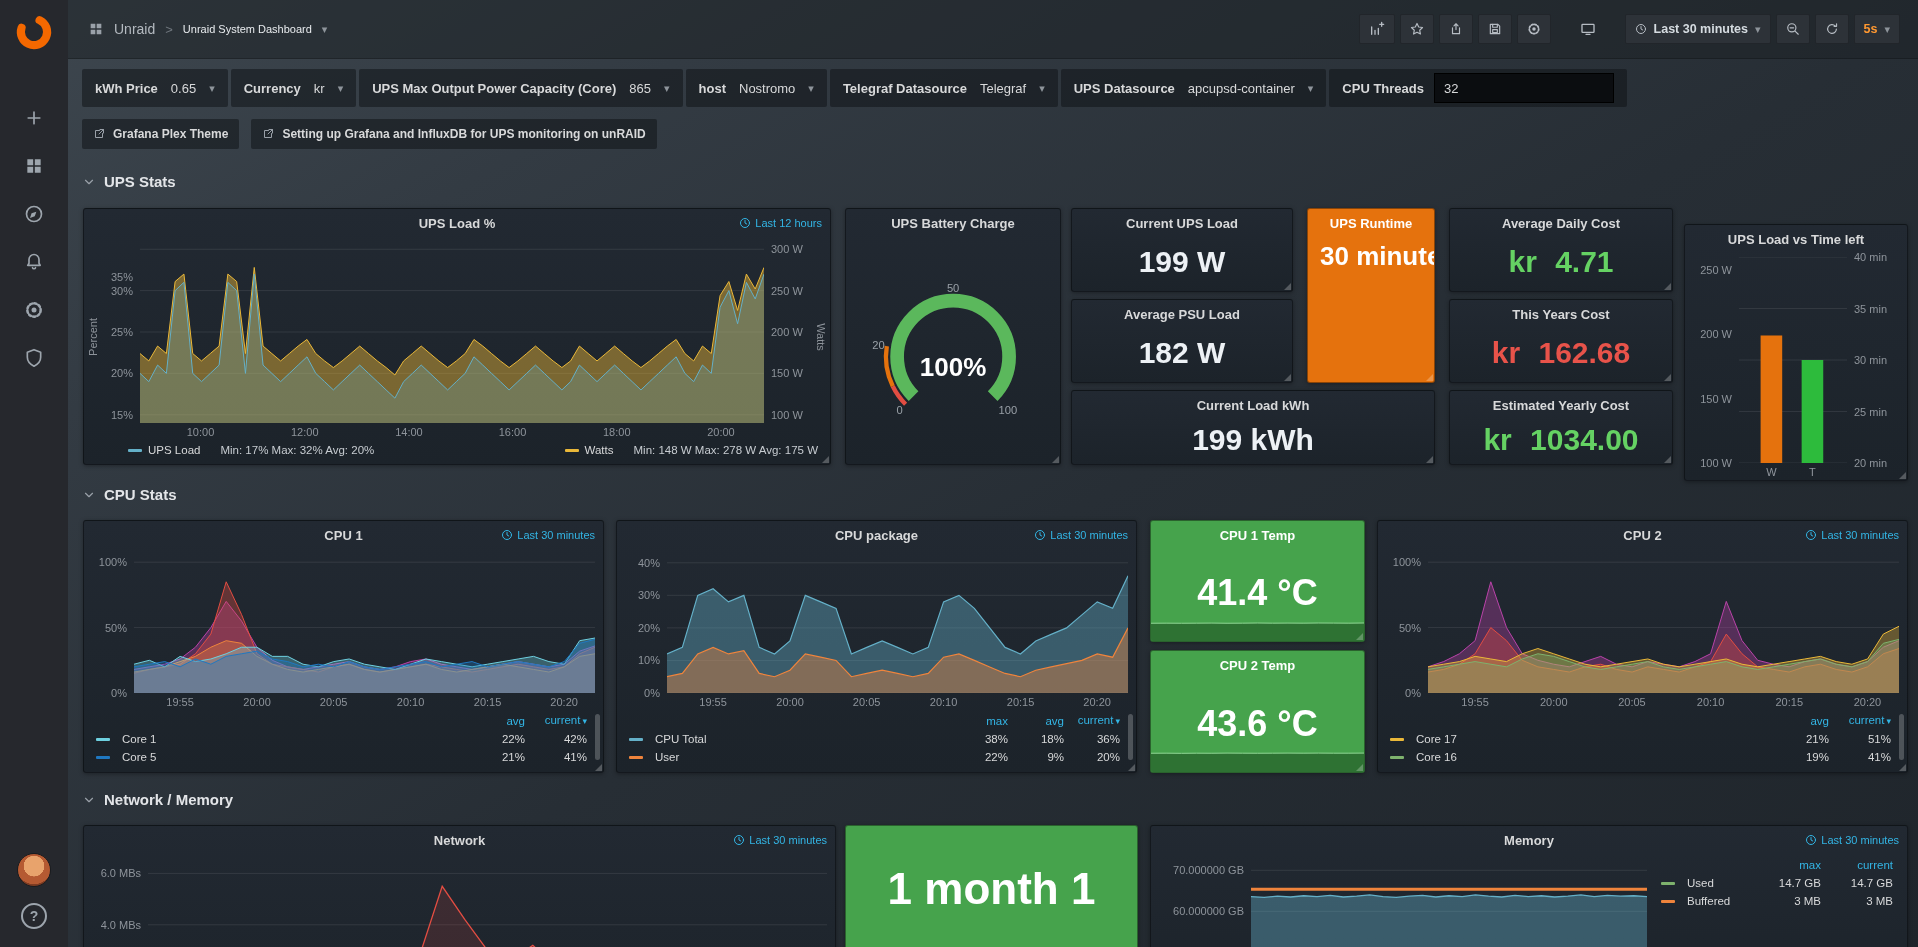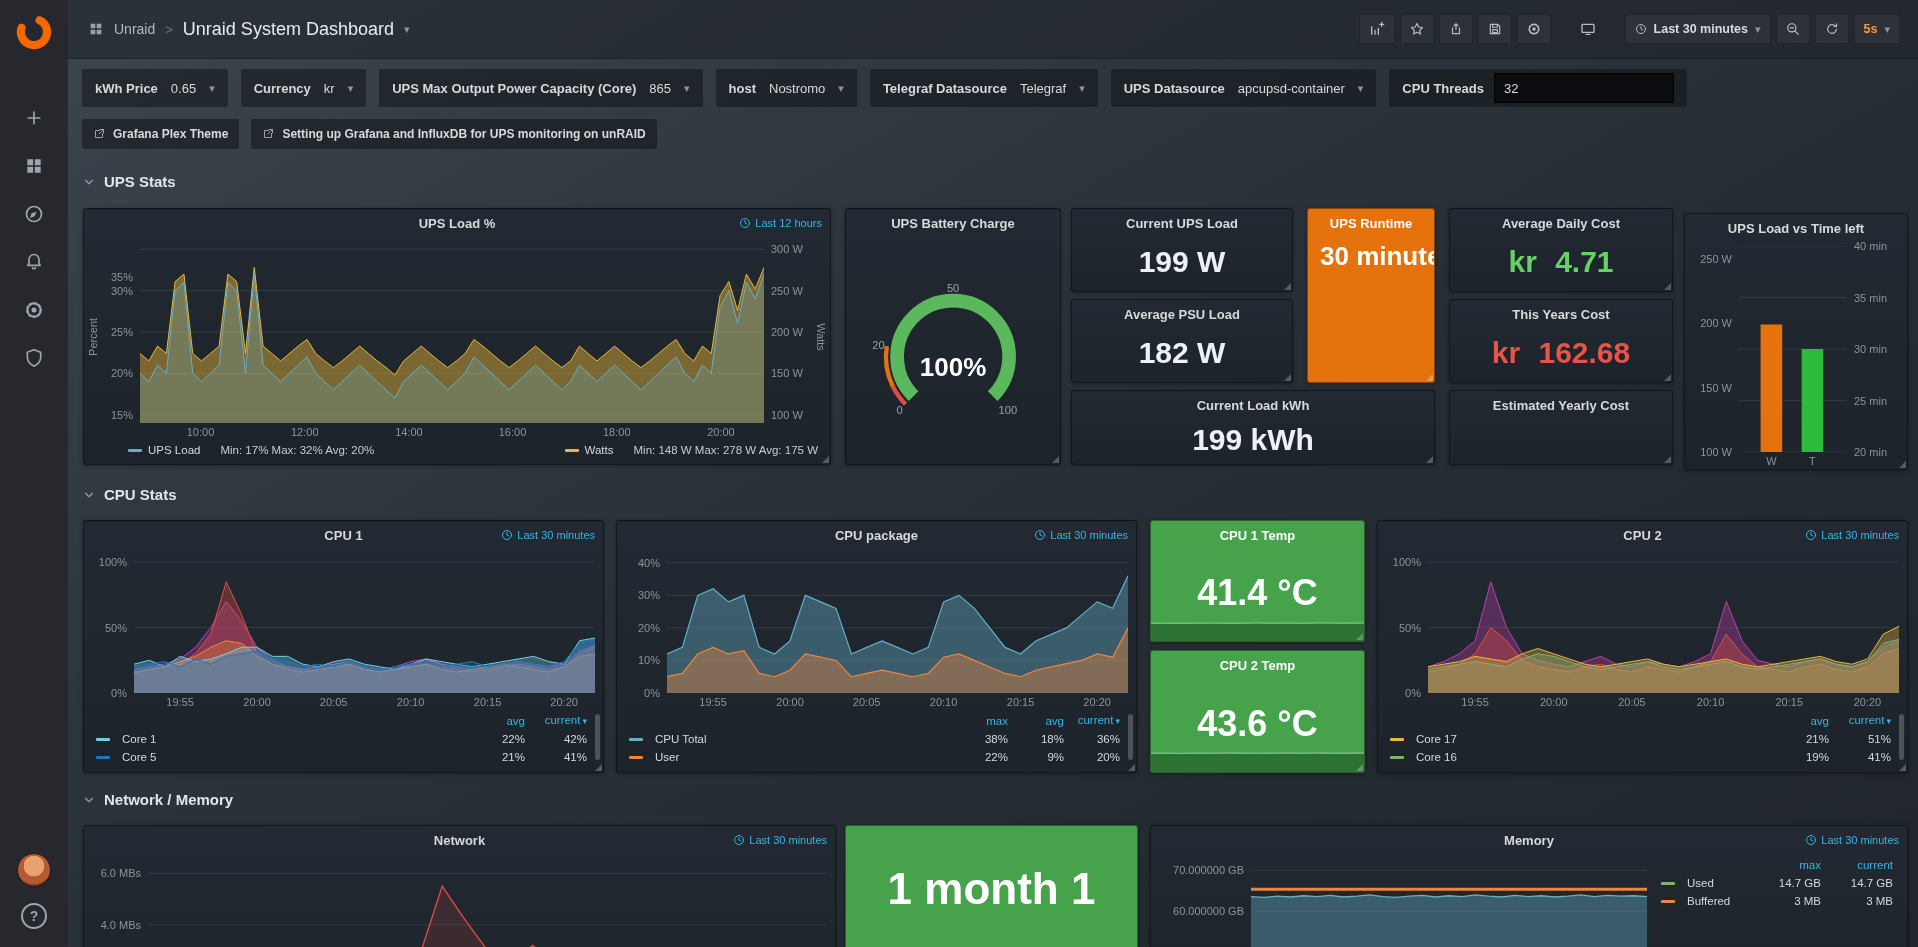--- a/index.html
+++ b/index.html
@@ -18,32 +18,32 @@
   .side-item{cursor:pointer}
   .side-bottom{margin-top:auto;margin-bottom:18px;display:flex;flex-direction:column;align-items:center;gap:16px}
   .avatar{width:34px;height:34px;border-radius:50%;background:radial-gradient(circle at 50% 38%,#e8a36c 0 40%,#b55a32 41% 70%,#7e3c22 71%);border:1px solid #1a1c1f;cursor:pointer}
   .help-circle{width:26px;height:26px;border:2px solid #9da5ad;border-radius:50%;color:#9da5ad;display:flex;align-items:center;justify-content:center;font-weight:700;font-size:14px;cursor:pointer}
 
   
   .topnav{position:absolute;left:68px;right:0;top:0;height:59px;display:flex;align-items:center;justify-content:space-between;padding:0 18px 0 20px;background:rgba(30,34,39,.55);border-bottom:1px solid rgba(0,0,0,.22)}
   .nav-left{display:flex;align-items:center;gap:10px}
   .crumb-app{color:#b4bac0;font-size:14px;cursor:pointer}
   .crumb-sep{color:#6f767d;font-size:13px}
-  .crumb-title{color:#e8ebee;font-size:18px;cursor:pointer}
+  .crumb-title{color:#e8ebee;font-size:11px;cursor:pointer}
   .caret{color:#8e949b;font-size:11px}
   .nav-right{display:flex;align-items:center;gap:5px}
   .nav-btn{height:30px;min-width:32px;background:#2d3238;border:1px solid rgba(0,0,0,.25);border-radius:2px;color:#b6bcc3;display:flex;align-items:center;justify-content:center;gap:7px;font-size:12.5px;padding:0 9px;cursor:pointer;font-family:inherit}
   .nav-btn.plain{background:transparent;border-color:transparent}
   .gap-l{margin-left:14px}
   .tr-text{color:#d5dbe0;font-weight:600}
   .refresh-val{color:#ff9830;font-weight:700}
   .grid-ic{color:#9aa1a9}
 
   
-  .submenu{position:absolute;left:82px;top:69px;display:flex;gap:13px;align-items:center}
+  .submenu{position:absolute;left:82px;top:69px;display:flex;gap:3px;align-items:center}
   .links-row{position:absolute;left:82px;top:119px;display:flex;gap:12px;align-items:center}
   .var-item{display:flex;align-items:center;gap:13px;height:38px;padding:0 13px;background:rgba(16,20,24,.55);border-radius:2px;cursor:pointer}
   .var-label{font-weight:700;font-size:13px;color:#d8d9da;white-space:nowrap}
   .var-value{font-size:13px;color:#d8d9da;white-space:nowrap}
   .var-input{width:180px;height:30px;background:#0b0d10;border:1px solid #000;color:#d8d9da;font-size:13px;padding:0 9px;font-family:inherit}
   .dash-link{display:flex;align-items:center;gap:8px;height:30px;padding:0 11px;background:rgba(16,20,24,.55);border-radius:2px;color:#d8d9da;font-size:12px;font-weight:600;text-decoration:none;cursor:pointer}
   .link-ic{color:#9aa1a9}
 
   
   .section-head{position:absolute;display:flex;align-items:center;gap:8px;color:#e3e5e8;font-size:15px;font-weight:700;cursor:pointer}
@@ -446,24 +446,25 @@
         <span class="panel-title">This Years Cost</span>
       </div>
     <div class="stat-value" style="--c: #e8534a;">kr 162.68</div>
     <span class="rsz"></span>
   </div>
 
   <div class="panel stat cost" style="left:1449px;top:390px;width:224px;height:75px">
     <div class="panel-header">
         <span class="panel-title">Estimated Yearly Cost</span>
       </div>
-    <span class="rsz"></span>
-  </div>
-
-  <div class="panel" style="left:1684px;top:213px;width:224px;height:257px">
+    <div class="stat-value" style="--c: #65d263;">kr 1034.00</div>
+    <span class="rsz"></span>
+  </div>
+
+  <div class="panel" style="left:1684px;top:224px;width:224px;height:257px">
     <div class="panel-header">
         <span class="panel-title">UPS Load vs Time left</span>
       </div>
     <div class="chart bar">
         <div class="yticks left">
           <span class="ytick" style="top: 6.25%;">250 W</span>
           <span class="ytick" style="top: 37.5%;">200 W</span>
           <span class="ytick" style="top: 68.75%;">150 W</span>
           <span class="ytick" style="top: 100%;">100 W</span>
         </div>

